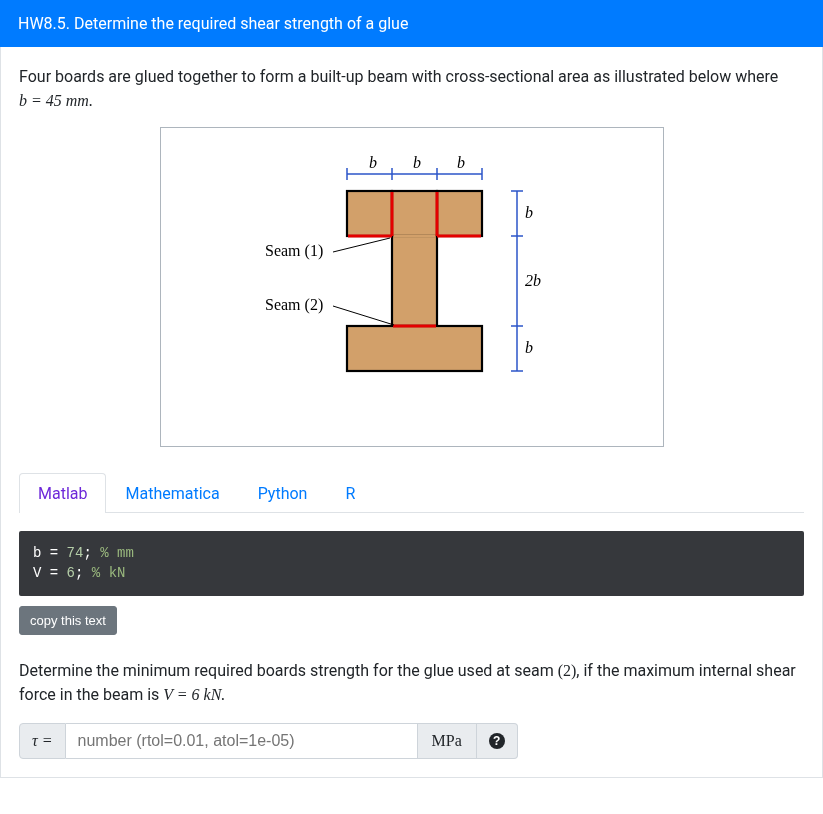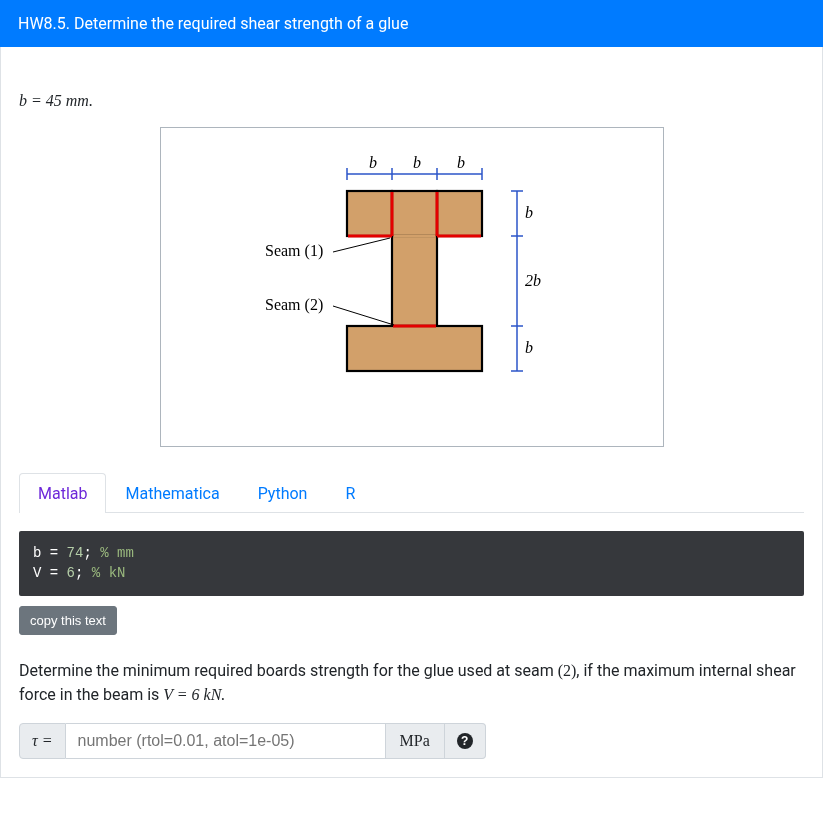--- a/index.html
+++ b/index.html
@@ -95,21 +95,21 @@
       font-style: italic;
       display: flex;
       align-items: center;
       border-radius: 4px 0 0 4px;
       font-size: 16px;
     }
     .ans-input {
       border: 1px solid #ced4da;
       border-left: none;
       padding: 8px 12px;
-      width: 320px;
+      width: 352px;
       font-size: 16px;
       outline: none;
     }
     .ans-unit {
       background: #e9ecef;
       border: 1px solid #ced4da;
       border-left: none;
       padding: 8px 14px;
       font-family: 'Times New Roman', serif;
       display: flex;
@@ -142,21 +142,21 @@
 </head>
 <body>
 
 <div class="header">
   <span>HW8.5. Determine the required shear strength of a glue</span>
 </div>
 
 <div class="content">
 
   <p class="prompt-text">
-    <br>
+    <span>Four boards are glued together to form a built-up beam with cross-sectional area as illustrated below where</span><br>
     <span class="math-i"><span style="font-style:italic">b</span> = 45 mm.</span>
   </p>
 
   <div class="figure-wrap">
     <div class="figure">
       <svg width="430" height="260">
 
         <g stroke="#2b55c9" stroke-width="1.5" fill="none">
           <line x1="150" y1="18" x2="285" y2="18"></line>
           <line x1="150" y1="12" x2="150" y2="24"></line>

